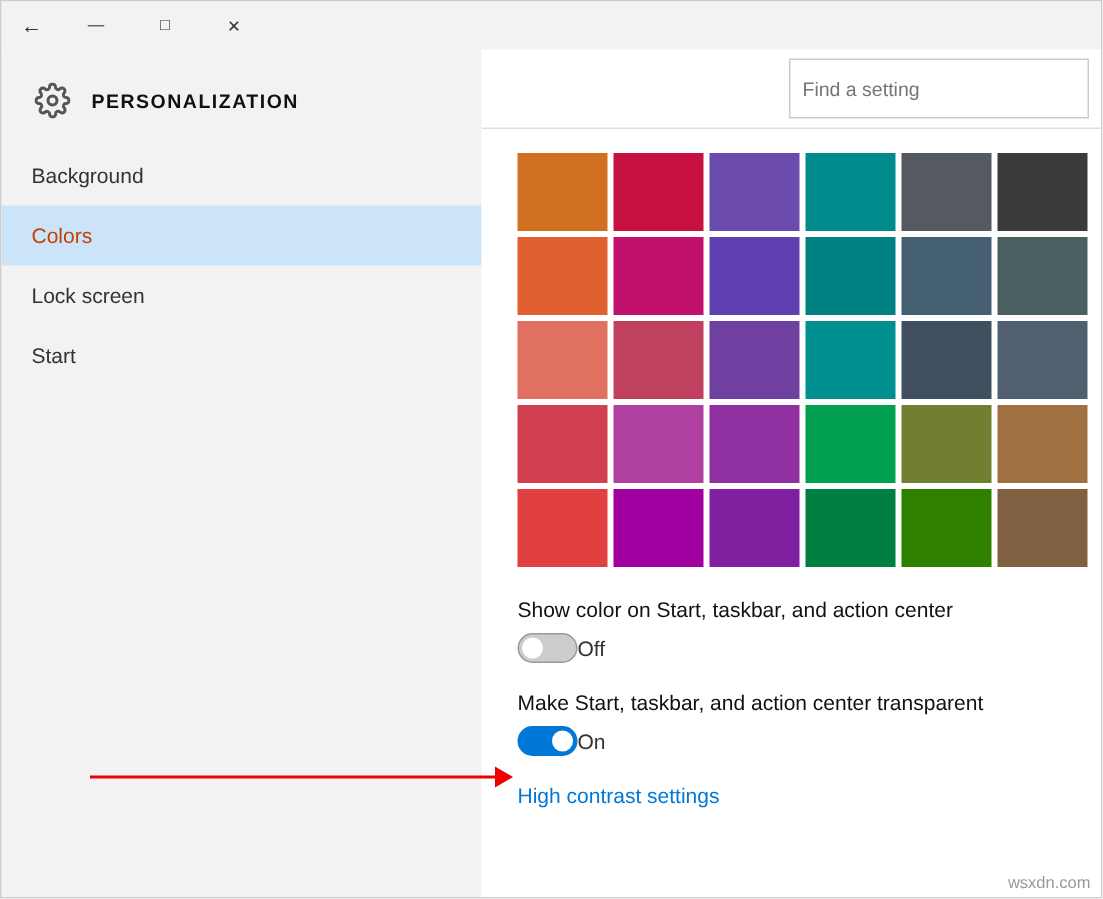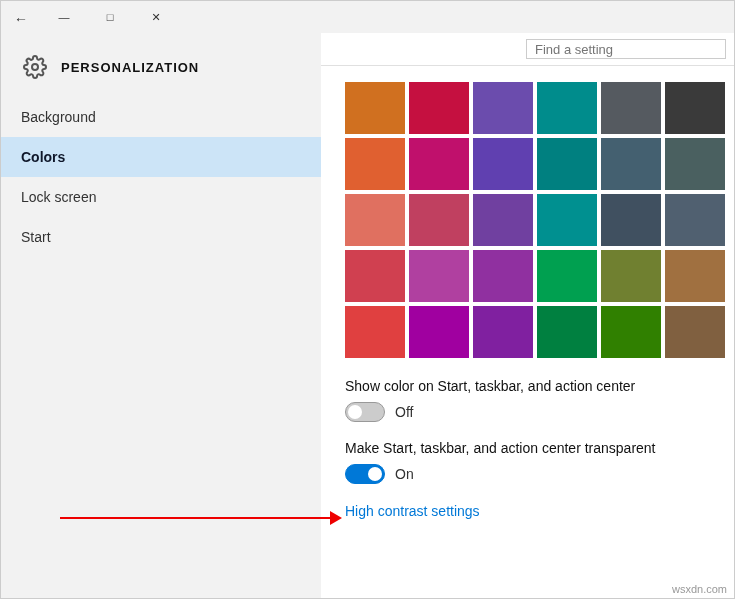--- a/index.html
+++ b/index.html
@@ -117,22 +117,22 @@
       padding: 12px 20px;
       font-size: 14px;
       color: #333;
       cursor: pointer;
       display: flex;
       align-items: center;
     }
 
     .nav-item.active {
       background: #cce4f7;
-      color: #0f172a;
-      font-weight: 700;
+      color: #c2410c;
+      font-weight: 400;
     }
 
     
     .right-panel {
       flex: 1;
       background: #fff;
       overflow-y: auto;
       padding: 0;
       display: flex;
       flex-direction: column;
@@ -146,21 +146,21 @@
     .search-bar {
       display: flex;
       justify-content: flex-end;
       padding: 6px 8px 6px 8px;
       border-bottom: 1px solid #e0e0e0;
       margin-bottom: 8px;
     }
 
     .search-input {
       width: 200px;
-      height: 20px;
+      height: 40px;
       border: 1px solid #ccc;
       padding: 0 8px;
       font-size: 13px;
       outline: none;
       background: #fff;
     }
 
     
     .color-grid {
       display: grid;
@@ -183,21 +183,20 @@
 
     .setting-label {
       font-size: 14px;
       color: #111;
       margin-bottom: 8px;
     }
 
     .toggle-row {
       display: flex;
       align-items: center;
-      gap: 10px;
     }
 
     .toggle-track {
       width: 40px;
       height: 20px;
       border-radius: 10px;
       position: relative;
       cursor: pointer;
       flex-shrink: 0;
       display: flex;

